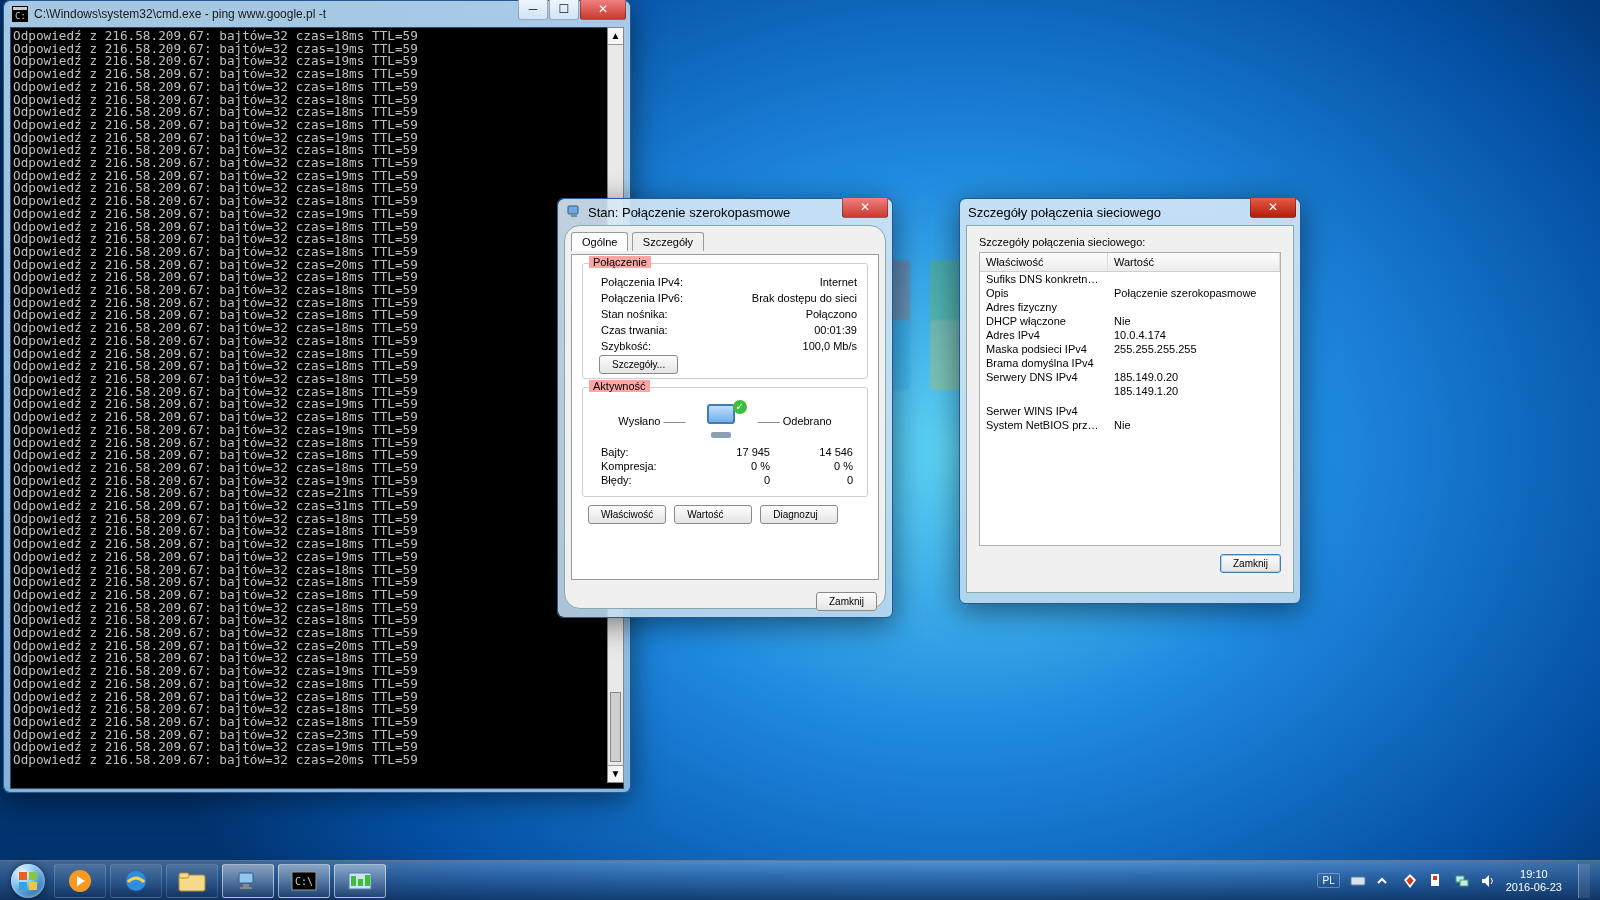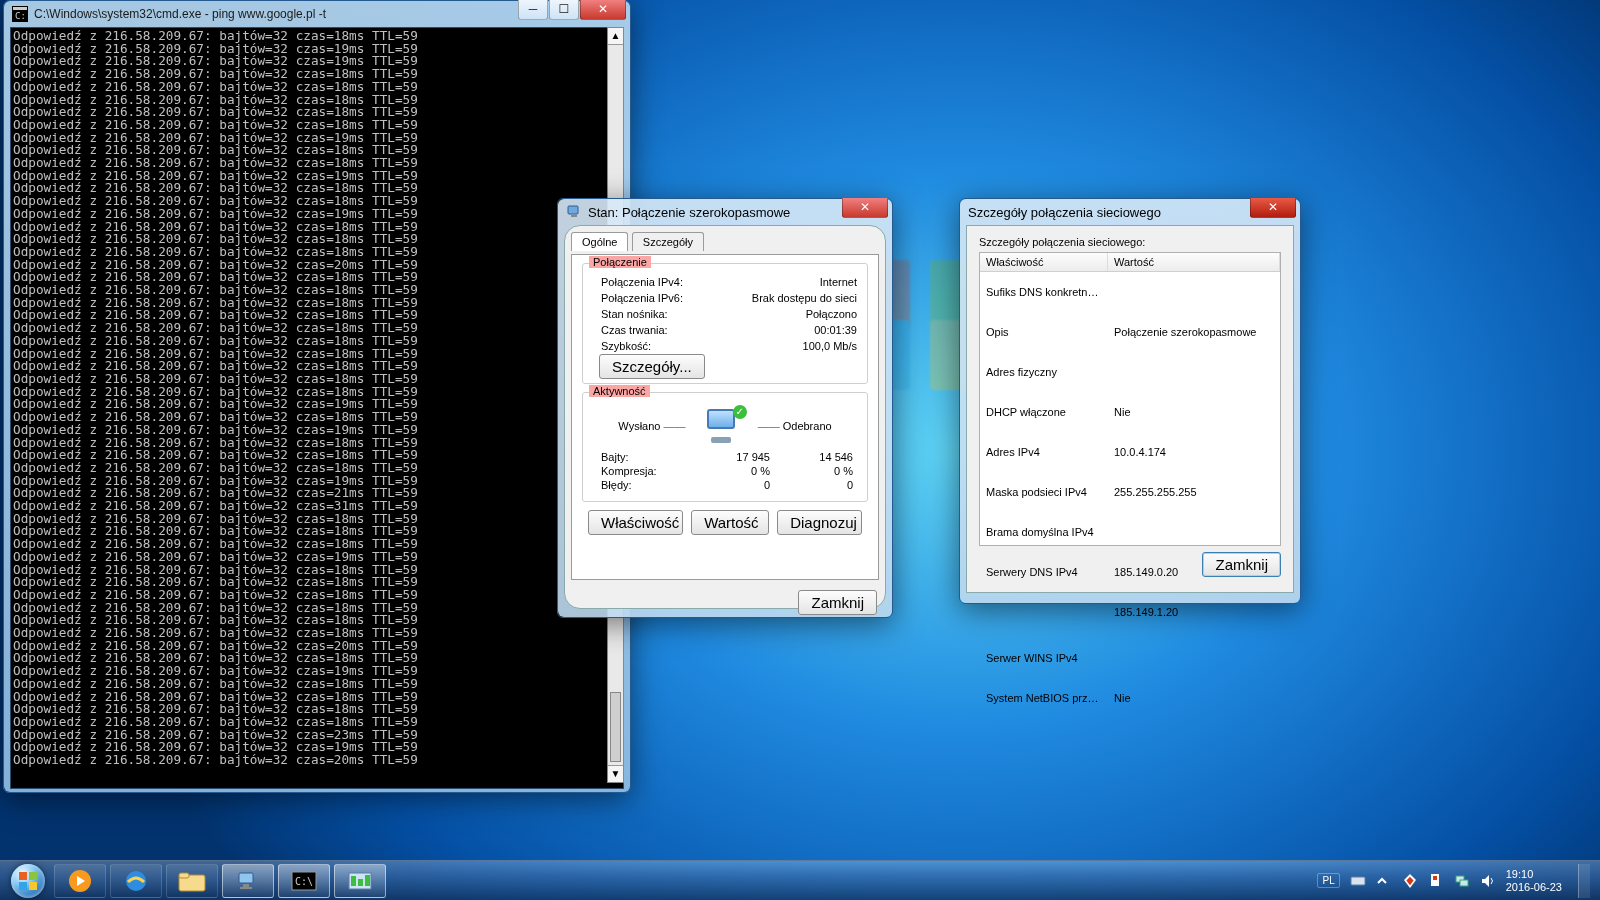--- a/index.html
+++ b/index.html
@@ -50,40 +50,40 @@
 .tabs { position:relative; height:22px; margin:6px 6px 0 6px;}
 .tab { display:inline-block; padding:3px 10px; border:1px solid #9a9a9a; border-bottom:none; border-radius:3px 3px 0 0;
        background:#fff; position:relative; z-index:2; font-size:11px;}
 .tab.inactive{ background:#f0f0f0; z-index:1;}
 .tabpage{ border:1px solid #9a9a9a; background:#fff; margin:0 6px 6px 6px; padding:8px 10px 10px 10px; height:326px; font-size:11px; color:#000;}
 .grp { border:1px solid #cfcfcf; border-radius:3px; margin-bottom:8px; padding:10px 10px 8px 10px; position:relative;}
 .grp > .legend{ position:absolute; top:-8px; left:6px; background:#fca5a5; padding:0 4px; font-size:11px;}
 .row{ display:flex; justify-content:space-between; margin:2px 0 4px 8px;}
 .btnrow{ display:flex; gap:8px; margin:2px 6px;}
 .wbutton{ min-width:78px; padding:3px 12px; border:1px solid #8a8a8a; border-radius:3px;
-  background:linear-gradient(#fdfdfd,#e4e4e4); font-size:15px; cursor:default; text-align:center;}
+  background:linear-gradient(#fdfdfd,#e4e4e4); font-size:10px; cursor:default; text-align:left;}
 .actarea{ text-align:center; margin:6px 0;}
 .acticon{ display:inline-block; width:46px; height:36px; vertical-align:middle; position:relative; margin:0 10px;}
 .mon{position:absolute; width:28px; height:20px; border:2px solid #4779b7; border-radius:3px; top:0; left:8px; background:linear-gradient(#bfe0ff,#6fb0e9);}
 .base{position:absolute; width:20px; height:6px; background:#8aa0b5; bottom:2px; left:12px; border-radius:2px;}
 .chk{position:absolute; right:-2px; top:-4px; width:14px; height:14px; border-radius:50%; background:#3cbf3c; color:#fff; font-size:10px; line-height:14px; text-align:center;}
 .threecol{ display:grid; grid-template-columns: 90px 1fr 1fr; font-size:11px; margin:2px 0 2px 8px;}
 .threecol .r{ text-align:right; padding-right:4px;}
 .statusfoot{ text-align:right; padding:8px 8px 0 0;}
 
 
 #dlg-details{ left:959px; top:198px; width:342px; height:406px;}
 #dlg-details .frame{ background: linear-gradient(#d7e8f7,#bed9ef);}
 #dlg-details .client{ height:368px; background:#f0f0f0; padding:10px 12px;}
 .listhdr{ font-size:11px; margin-bottom:4px;}
 .listview{ border:1px solid #b0b0b0; background:#fff; height:294px; font-size:11px;}
 .lvhead{ display:flex; background:linear-gradient(#fdfdfd,#ececec); border-bottom:1px solid #cfcfcf;}
 .lvhead div{ padding:3px 6px; border-right:1px solid #dcdcdc;}
 .lvcol1{ width:128px;} .lvcol2{ flex:1;}
-.lvrow{ display:flex; padding:13px 0;}
+.lvrow{ display:flex; padding:0 0;}
 .lvrow div{ padding:1px 6px; overflow:hidden; white-space:nowrap; text-overflow:ellipsis;}
 .dfoot{ text-align:right; margin-top:10px;}
 .defbtn{ border:1px solid #3c7fb1; box-shadow: inset 0 0 0 1px #a6d3f4;}
 
 
 #taskbar{ position:absolute; left:0; right:0; bottom:0; height:40px;
   background: linear-gradient(rgba(250,252,255,.25), rgba(70,110,160,.55) 40%, rgba(20,50,90,.7));
   border-top:1px solid rgba(255,255,255,.3); display:flex; align-items:center; padding:0 6px;}
 .start{ width:44px; height:34px; border-radius:17px; display:flex; align-items:center; justify-content:center;}
 .orb{ width:34px; height:34px; border-radius:50%; background:radial-gradient(circle at 35% 30%,#fff,#7fc6f7 35%,#1c6fba 70%,#083a6c);
@@ -91,21 +91,21 @@
 .orb .flag{ position:absolute; inset:8px; }
 .orb .flag span{position:absolute; width:8px; height:8px;}
 .orb .f1{background:#e86120;top:0;left:0;} .orb .f2{background:#8bc53f;top:0;right:0;}
 .orb .f3{background:#34a4e4;bottom:0;left:0;} .orb .f4{background:#f7c72d;bottom:0;right:0;}
 .tbitem{ width:52px; height:34px; margin-left:4px; border-radius:3px; display:flex; align-items:center; justify-content:center;
   background: linear-gradient(rgba(255,255,255,.1),rgba(255,255,255,0)); border:1px solid rgba(255,255,255,.15);}
 .tbitem.active{ background: linear-gradient(rgba(255,255,255,.4),rgba(255,255,255,.05)); border:1px solid rgba(255,255,255,.5);}
 .tbitem svg, .tray svg{ display:block;}
 .tray{ margin-left:auto; display:flex; align-items:center; gap:10px; color:#fff; font-size:11px; padding-right:4px;}
 .tray .lang{ border:1px solid rgba(255,255,255,.3); padding:1px 4px; border-radius:2px; font-size:10px;}
-.tray .clock{ text-align:left; line-height:13px; font-size:11px;}
+.tray .clock{ text-align:center; line-height:13px; font-size:11px;}
 .tray .showdt{ width:12px; height:34px; margin-left:6px; border-left:1px solid rgba(255,255,255,.3); background:rgba(255,255,255,.1);}
 .trayi{ width:16px; height:16px; display:inline-block;}
 </style>
 </head>
 <body>
 
 <div class="bg-logo">
   <div class="q q1"></div>
     <div class="q q2"></div>
     <div class="q q3"></div>

